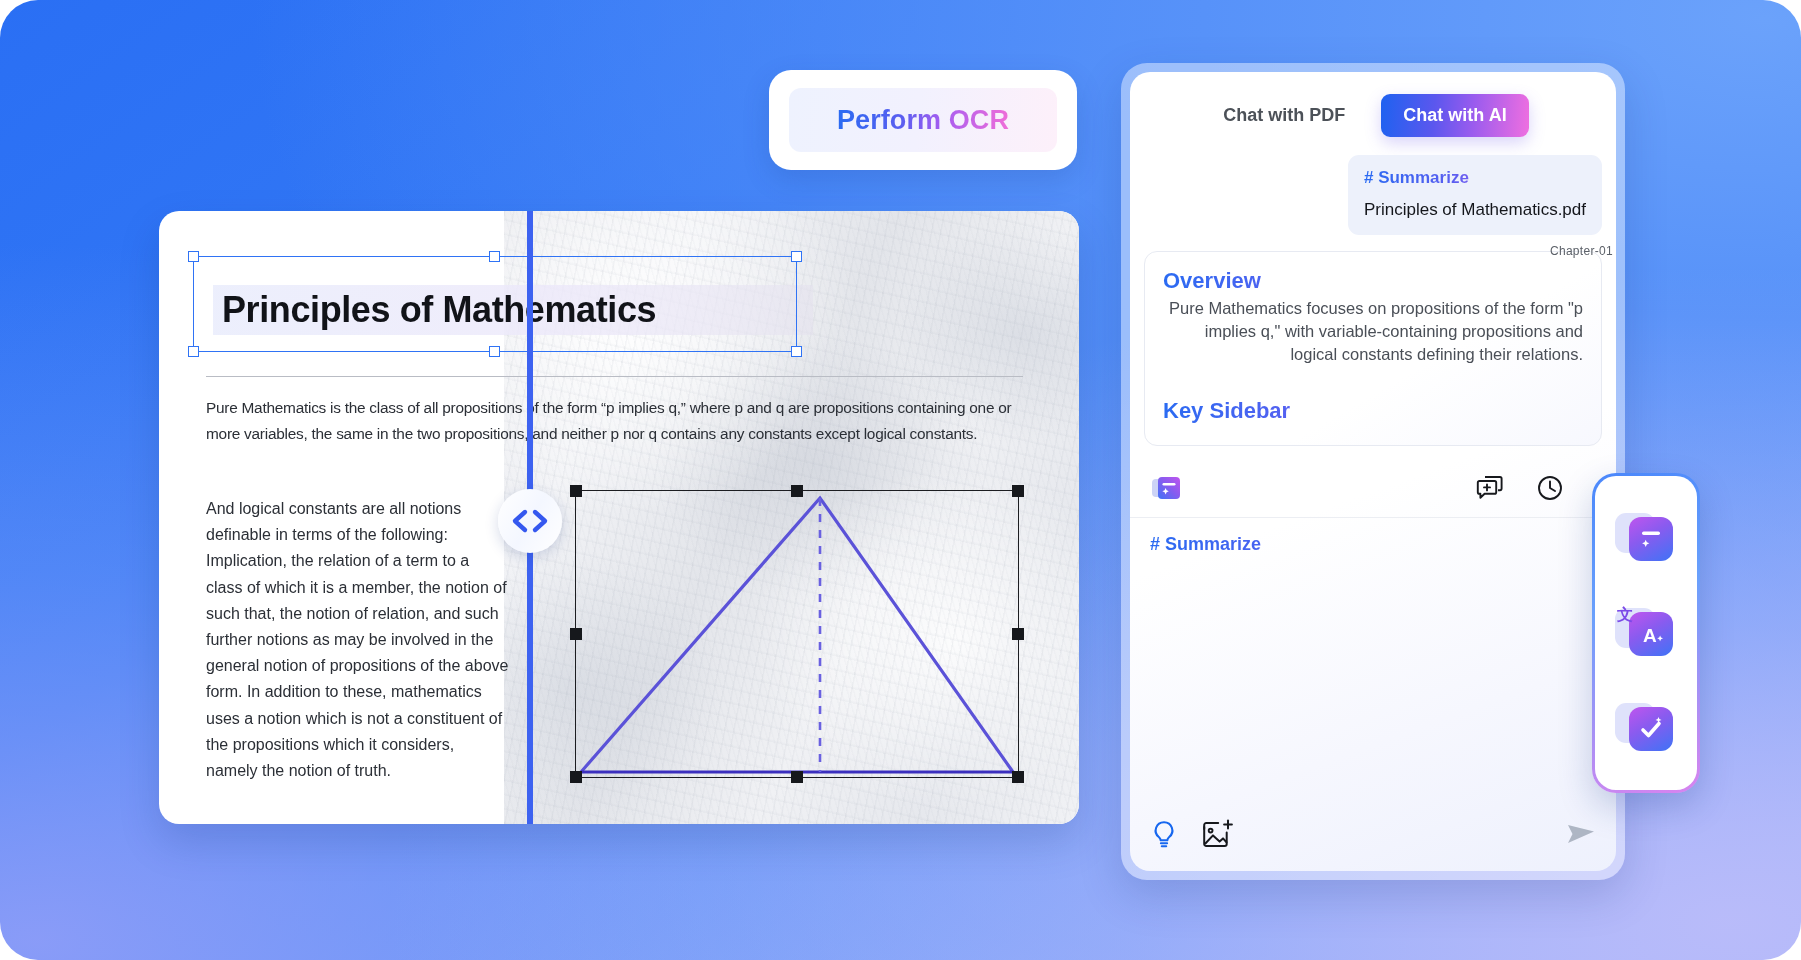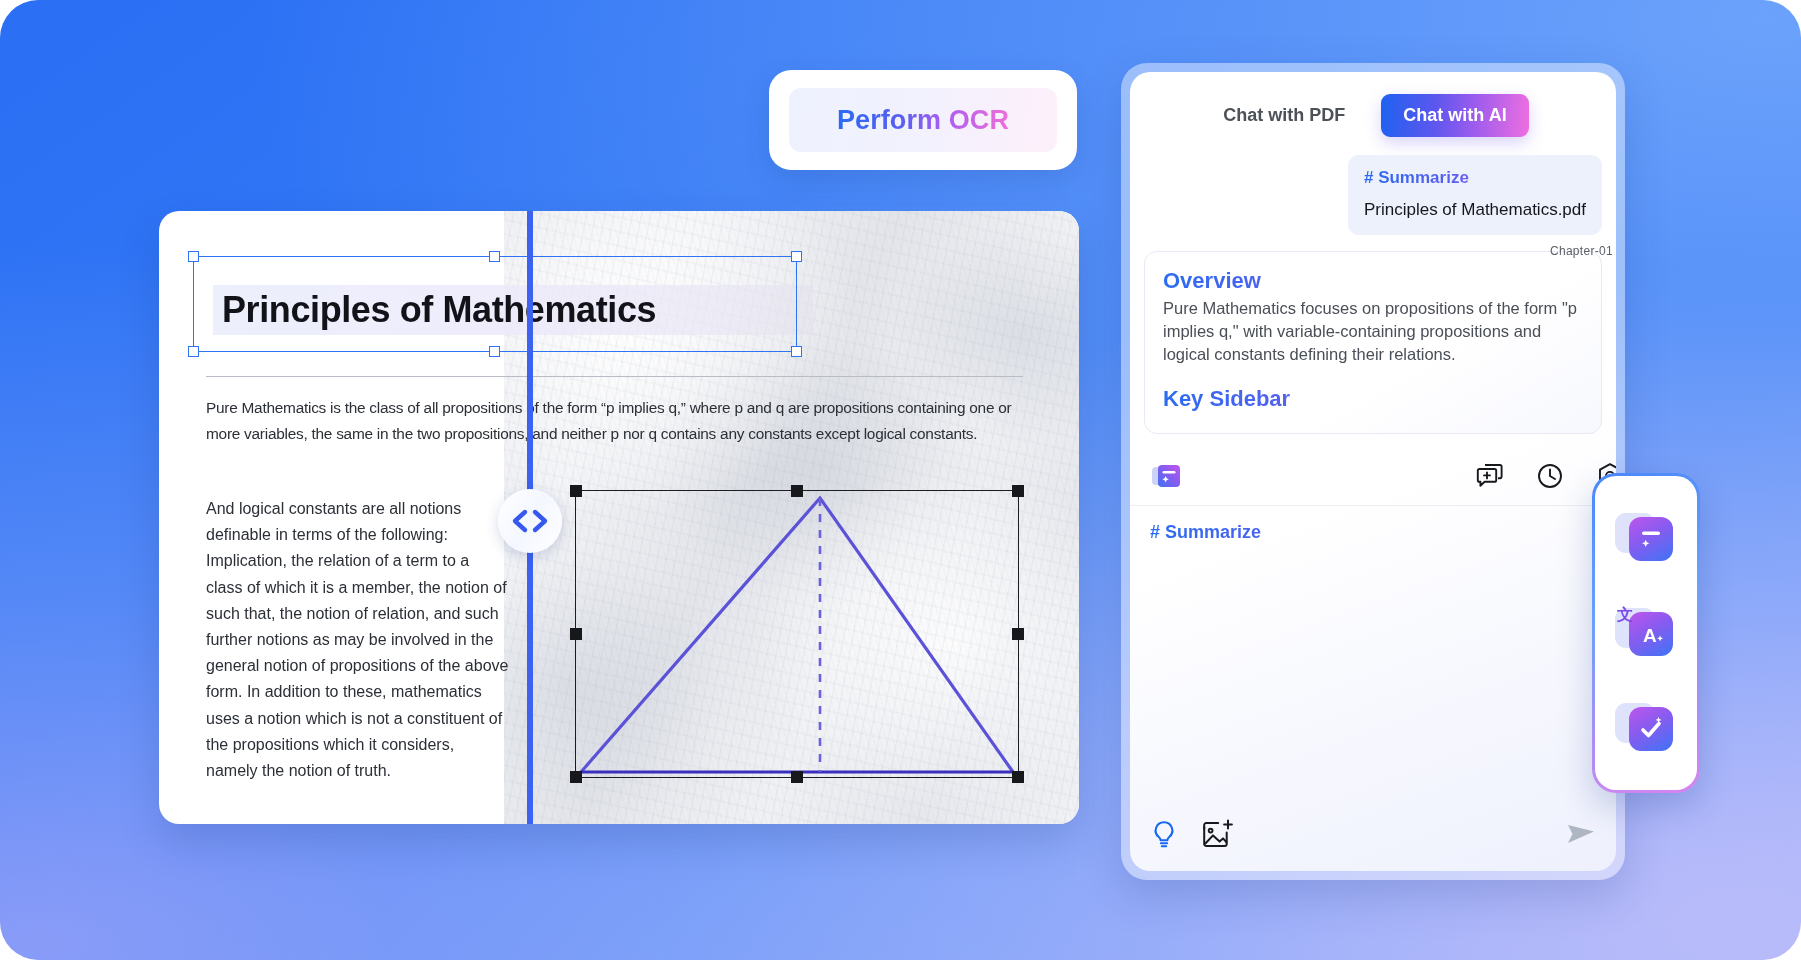--- a/index.html
+++ b/index.html
@@ -262,21 +262,22 @@
     background: linear-gradient(150deg, #ffffff 0%, #ffffff 60%, #f7f8fe 100%);
     padding: 16px 18px 18px 18px;
   }
   .ans-head {
     font-size: 22px; font-weight: 700; margin-bottom: 3px;
     background: linear-gradient(92deg, #2a6bf2 0%, #6a5cf0 45%, #c05cef 75%, #f06fd8 100%);
     -webkit-background-clip: text; background-clip: text; color: transparent;
   }
   #ans-overview-text {
     font-size: 16.5px; line-height: 23px; color: #4a4f57;
-    margin-bottom: 20px;
+    margin-bottom: 32px;
+    text-align: right;
   }
   #ans-keypoints { list-style: none; }
   #ans-keypoints li {
     position: relative;
     font-size: 16.5px; line-height: 23px; color: #4a4f57;
     padding-left: 22px; margin-bottom: 1px;
   }
   #ans-keypoints li::before {
     content: "•"; position: absolute; left: 6px; top: -1px; color: #6a7078; font-size: 16px;
   }

